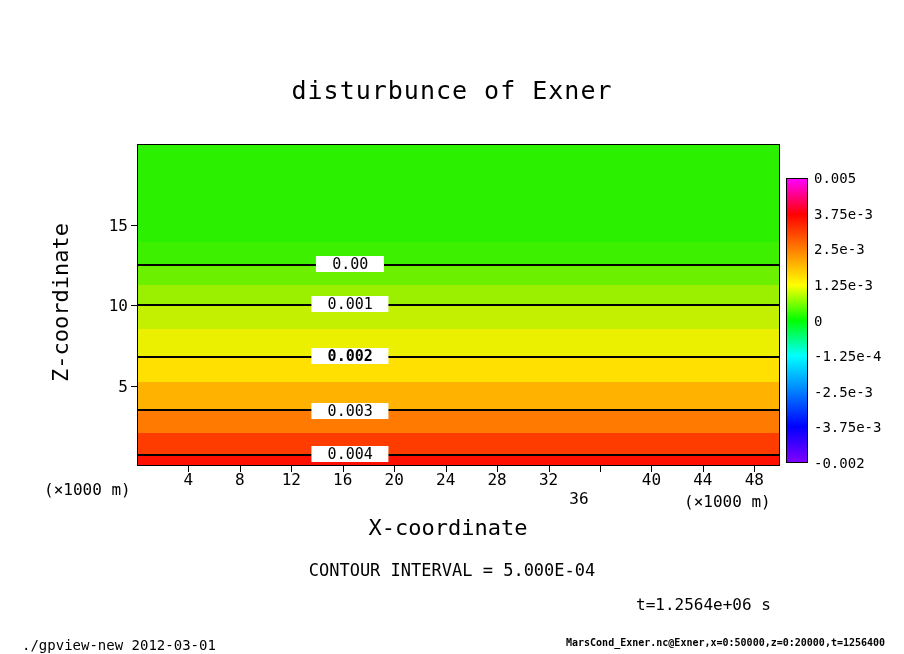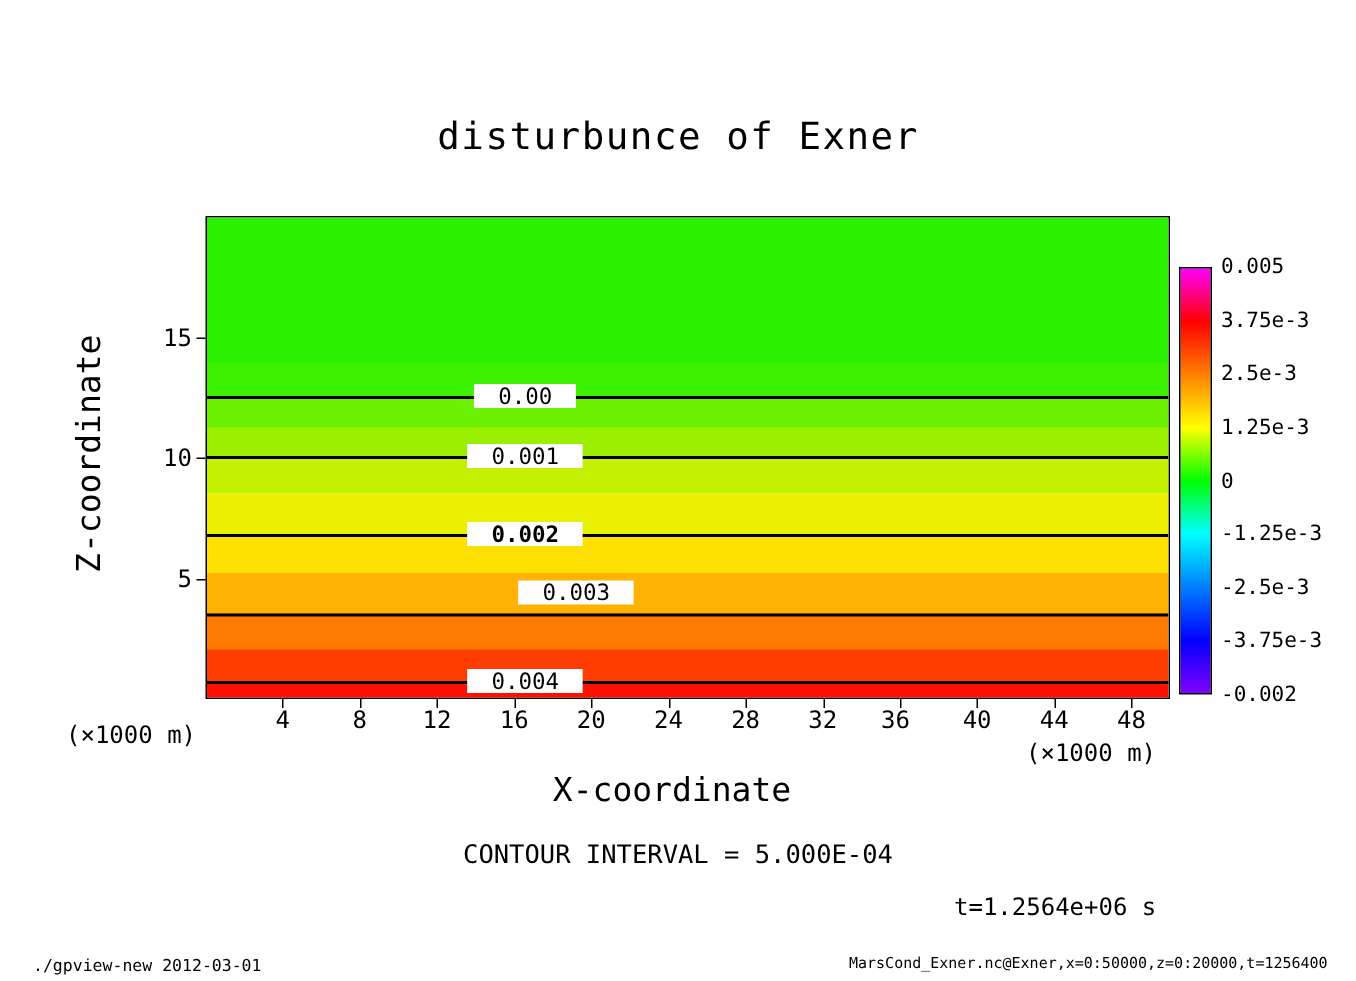--- a/index.html
+++ b/index.html
@@ -54,22 +54,22 @@
   }
   .cbtick{
     position:absolute;left:814px;font-size:14px;
     transform:translateY(-50%);white-space:nowrap;
   }
   
   #interval{
     left:0;top:560px;width:904px;text-align:center;font-size:17px;
   }
   #time{left:636px;top:595px;font-size:16px;}
-  #foot-left{left:22px;top:637px;font-size:11px;}
-  #foot-right{left:566px;top:637px;font-size:10px;}
+  #foot-left{left:22px;top:637px;font-size:14px;}
+  #foot-right{left:566px;top:637px;font-size:10px;font-weight:bold;}
 </style>
 </head>
 <body>
 
 <div class="abs" id="title">disturbunce of Exner</div>
 
 <div class="abs" id="plot">
     <div class="band" style="top: 0px; height: 97.2px; background: rgb(43, 240, 0);"></div>
     <div class="band" style="top: 96.6px; height: 23.14px; background: rgb(61, 240, 0);"></div>
     <div class="band" style="top: 119.14px; height: 21.53px; background: rgb(107, 240, 0);"></div>
@@ -81,21 +81,21 @@
     <div class="band" style="top: 264.04px; height: 24.75px; background: rgb(255, 122, 0);"></div>
     <div class="band" style="top: 288.19px; height: 21.53px; background: rgb(255, 60, 0);"></div>
     <div class="band" style="top: 309.12px; height: 13.48px; background: rgb(255, 16, 0);"></div>
     <div class="cline" style="top: 119.14px;"></div>
     <div class="clabel" style="left: 212.19px; top: 119.14px;">0.00</div>
     <div class="cline" style="top: 159.39px;"></div>
     <div class="clabel" style="left: 212.19px; top: 159.39px;">0.001</div>
     <div class="cline" style="top: 210.91px;"></div>
     <div class="clabel" style="left: 212.19px; top: 210.91px; font-weight: bold;">0.002</div>
     <div class="cline" style="top: 264.04px;"></div>
-    <div class="clabel" style="left: 212.19px; top: 250px; margin-left: 34px;">0.003</div>
+    <div class="clabel" style="left: 212.19px; top: 266px;">0.003</div>
     <div class="cline" style="top: 309.12px;"></div>
     <div class="clabel" style="left: 212.19px; top: 309.12px;">0.004</div>
   </div>
 
 <div class="abs" id="ylabel">Z-coordinate</div>
 <div class="abs" id="xlabel">X-coordinate</div>
 <div class="abs" id="xunit-left">(×1000 m)</div>
 <div class="abs" id="xunit-right">(×1000 m)</div>
 
 <div class="abs" id="cbar" style="background: linear-gradient(rgb(255, 0, 255), rgb(255, 0, 0), rgb(255, 128, 0), rgb(255, 255, 0), rgb(0, 255, 0), rgb(0, 255, 255), rgb(0, 128, 255), rgb(0, 0, 255), rgb(128, 0, 255));"></div>
@@ -114,35 +114,35 @@
 <div class="abs xtick" style="left: 342.76px;">16</div>
 <div class="abs tickmark-x" style="left: 342.76px;"></div>
 <div class="abs xtick" style="left: 394.2px;">20</div>
 <div class="abs tickmark-x" style="left: 394.2px;"></div>
 <div class="abs xtick" style="left: 445.64px;">24</div>
 <div class="abs tickmark-x" style="left: 445.64px;"></div>
 <div class="abs xtick" style="left: 497.08px;">28</div>
 <div class="abs tickmark-x" style="left: 497.08px;"></div>
 <div class="abs xtick" style="left: 548.52px;">32</div>
 <div class="abs tickmark-x" style="left: 548.52px;"></div>
-<div class="abs xtick" style="left: 597px;">36</div>
+<div class="abs xtick" style="left: 579px; margin-top: 19px;">36</div>
 <div class="abs tickmark-x" style="left: 599.96px;"></div>
 <div class="abs xtick" style="left: 651.4px;">40</div>
 <div class="abs tickmark-x" style="left: 651.4px;"></div>
 <div class="abs xtick" style="left: 702.84px;">44</div>
 <div class="abs tickmark-x" style="left: 702.84px;"></div>
 <div class="abs xtick" style="left: 754.28px;">48</div>
 <div class="abs tickmark-x" style="left: 754.28px;"></div>
 <div class="abs ytick" style="top: 385.5px;">5</div>
 <div class="abs tickmark-y" style="top: 385.5px;"></div>
 <div class="abs ytick" style="top: 305px;">10</div>
 <div class="abs tickmark-y" style="top: 305px;"></div>
 <div class="abs ytick" style="top: 224.5px;">15</div>
 <div class="abs tickmark-y" style="top: 224.5px;"></div>
 <div class="abs cbtick" style="top: 178px;">0.005</div>
 <div class="abs cbtick" style="top: 213.625px;">3.75e-3</div>
 <div class="abs cbtick" style="top: 249.25px;">2.5e-3</div>
 <div class="abs cbtick" style="top: 284.875px;">1.25e-3</div>
 <div class="abs cbtick" style="top: 320.5px;">0</div>
-<div class="abs cbtick" style="top: 356.125px;">-1.25e-3</div>
+<div class="abs cbtick" style="top: 356.125px;">-1.25e-4</div>
 <div class="abs cbtick" style="top: 391.75px;">-2.5e-3</div>
 <div class="abs cbtick" style="top: 427.375px;">-3.75e-3</div>
 <div class="abs cbtick" style="top: 463px;">-0.002</div>
 
 </body></html>

